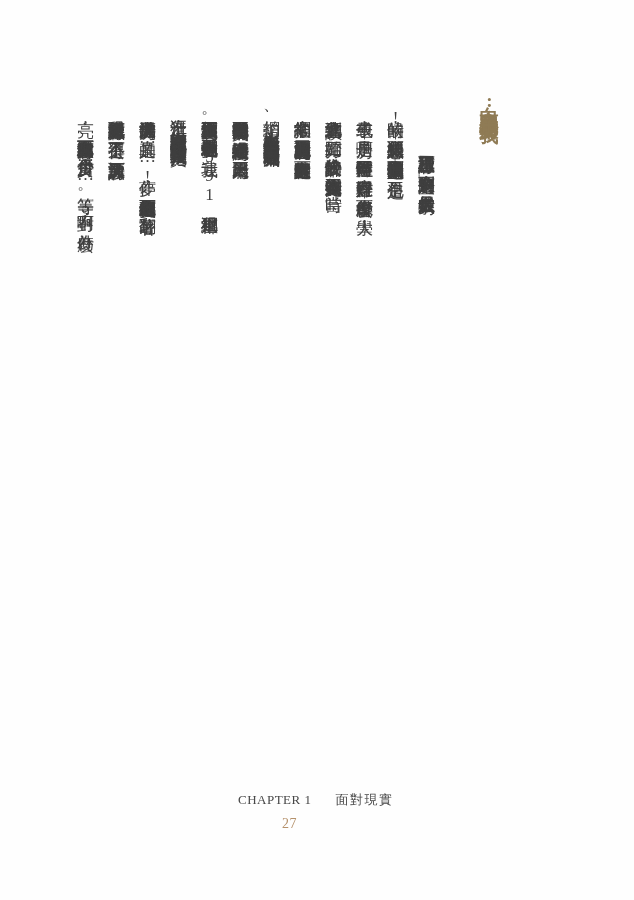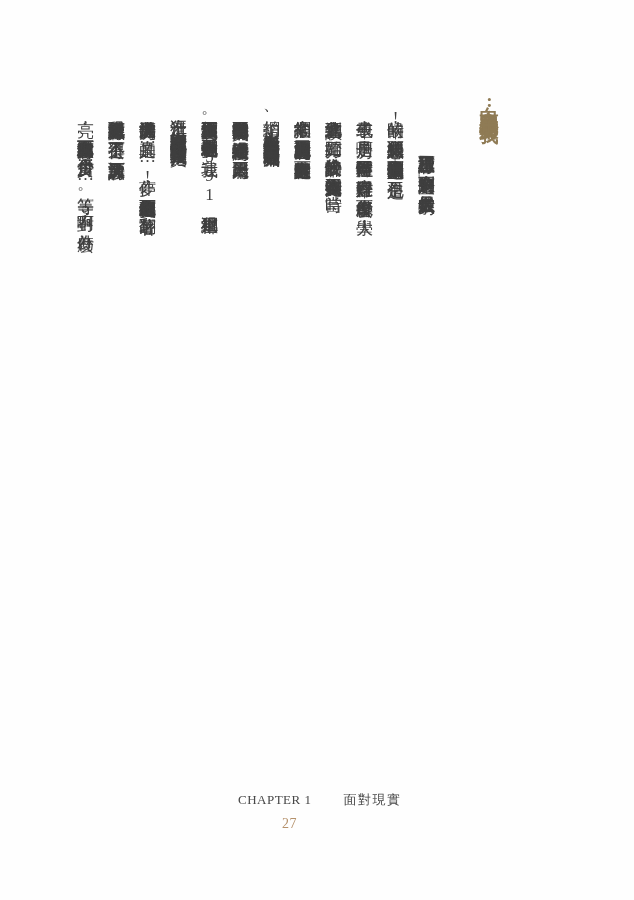--- a/index.html
+++ b/index.html
@@ -50,21 +50,21 @@
   .body-col.tight {
     letter-spacing: -0.45px; 
   }
   
   .footer {
     position: absolute;
     top: 791px;
     left: 238px;
     display: flex;
     align-items: baseline;
-    gap: 32px;
+    gap: 24px;
     color: var(--footer-color, #474747);
     font-size: 13px;
   }
   .chapter-label {
     letter-spacing: 0.5px;
   }
   .chapter-name {
     letter-spacing: 1.5px;
   }
   .page-number {

